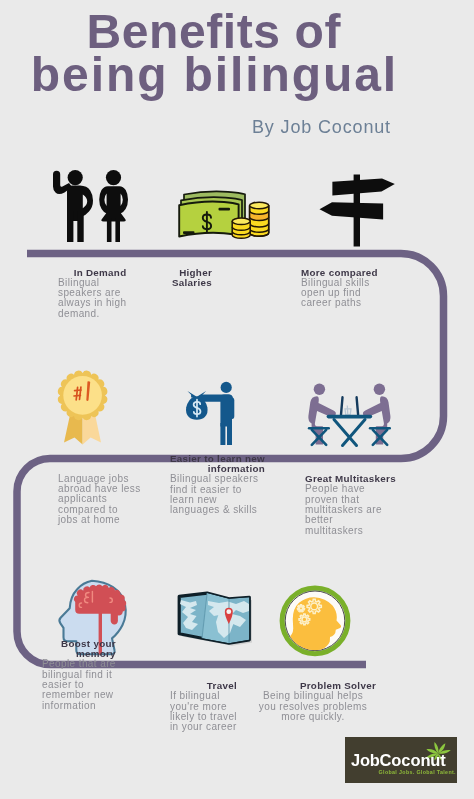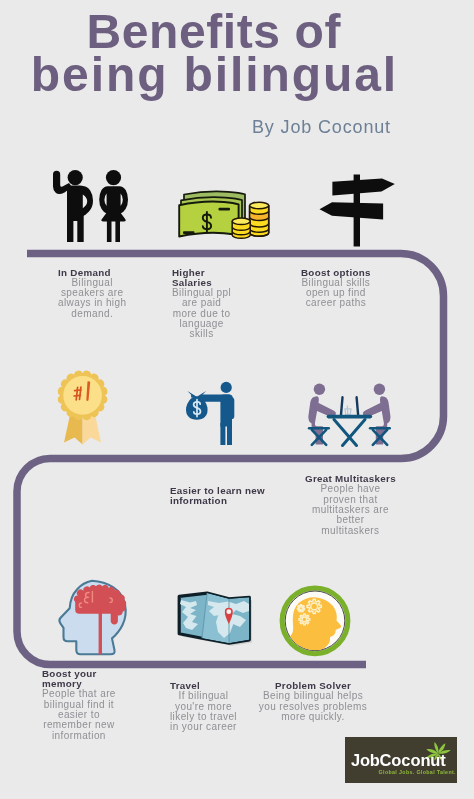--- a/index.html
+++ b/index.html
@@ -18,22 +18,22 @@
 
   
   .pathsvg{position:absolute;left:0;top:0;width:474px;height:799px;}
 
   
   .icons{position:absolute;left:0;top:0;width:474px;height:799px;}
 
   
   .tb{position:absolute;letter-spacing:0.4px;}
   .tb h3{margin:0;font-size:9.8px;font-weight:bold;color:#3e3848;line-height:10.2px;
-         letter-spacing:0.3px;padding-top:3px;}
-  .tb p{margin:0;font-size:10px;color:#8f8f95;line-height:10.35px;font-weight:normal;text-align:center;}
+         letter-spacing:0.3px;padding-top:3px;text-align:right;}
+  .tb p{margin:0;font-size:10px;color:#8f8f95;line-height:10.35px;font-weight:normal;}
   .tb.center{text-align:center;}
   .tb .ln{display:block;white-space:nowrap;}
 
   
   .logo{position:absolute;left:344.6px;top:737.2px;width:112px;height:45.5px;background:#423e2f;
         overflow:hidden;}
   .logo-word{position:absolute;left:6.5px;top:14.5px;font-size:16.5px;color:#ffffff;white-space:nowrap;
              letter-spacing:-0.3px;line-height:16.5px;}
   .logo-word b{font-weight:bold;text-align:right;}
   .logo-word i{font-style:normal;font-weight:bold;letter-spacing:-0.1px;}
@@ -247,61 +247,67 @@
         <span class="ln">speakers are</span>
         <span class="ln">always in high</span>
         <span class="ln">demand.</span>
       </p>
   </div>
   <div class="tb" style="left:172px;top:264.5px">
     <h3>
         <span class="ln">Higher</span>
         <span class="ln">Salaries</span>
       </h3>
-    <p>
-        <span class="ln">Bilingual ppl</span>
-        <span class="ln">are paid</span>
-        <span class="ln">more due to</span>
-        <span class="ln">language</span>
-        <span class="ln">skills</span>
-      </p>
   </div>
   <div class="tb" style="left:301px;top:264.5px">
     <h3>
-        <span class="ln">Boost options</span>
+        <span class="ln">More compared</span>
       </h3>
     <p>
         <span class="ln">Bilingual skills</span>
         <span class="ln">open up find</span>
         <span class="ln">career paths</span>
       </p>
   </div>
 
   <div class="tb" style="left:58px;top:473.5px">
-  </div>
-  <div class="tb" style="left:170px;top:483px">
+    <p>
+        <span class="ln">Language jobs</span>
+        <span class="ln">abroad have less</span>
+        <span class="ln">applicants</span>
+        <span class="ln">compared to</span>
+        <span class="ln">jobs at home</span>
+      </p>
+  </div>
+  <div class="tb" style="left:170px;top:451px">
     <h3>
         <span class="ln">Easier to learn new</span>
         <span class="ln">information</span>
       </h3>
+    <p>
+        <span class="ln">Bilingual speakers</span>
+        <span class="ln">find it easier to</span>
+        <span class="ln">learn new</span>
+        <span class="ln">languages &amp; skills</span>
+      </p>
   </div>
   <div class="tb" style="left:305px;top:471px">
     <h3>
         <span class="ln">Great Multitaskers</span>
       </h3>
     <p>
         <span class="ln">People have</span>
         <span class="ln">proven that</span>
         <span class="ln">multitaskers are</span>
         <span class="ln">better</span>
         <span class="ln">multitaskers</span>
       </p>
   </div>
 
-  <div class="tb" style="left:42px;top:666px">
+  <div class="tb" style="left:42px;top:636px">
     <h3>
         <span class="ln">Boost your</span>
         <span class="ln">memory</span>
       </h3>
     <p>
         <span class="ln">People that are</span>
         <span class="ln">bilingual find it</span>
         <span class="ln">easier to</span>
         <span class="ln">remember new</span>
         <span class="ln">information</span>

